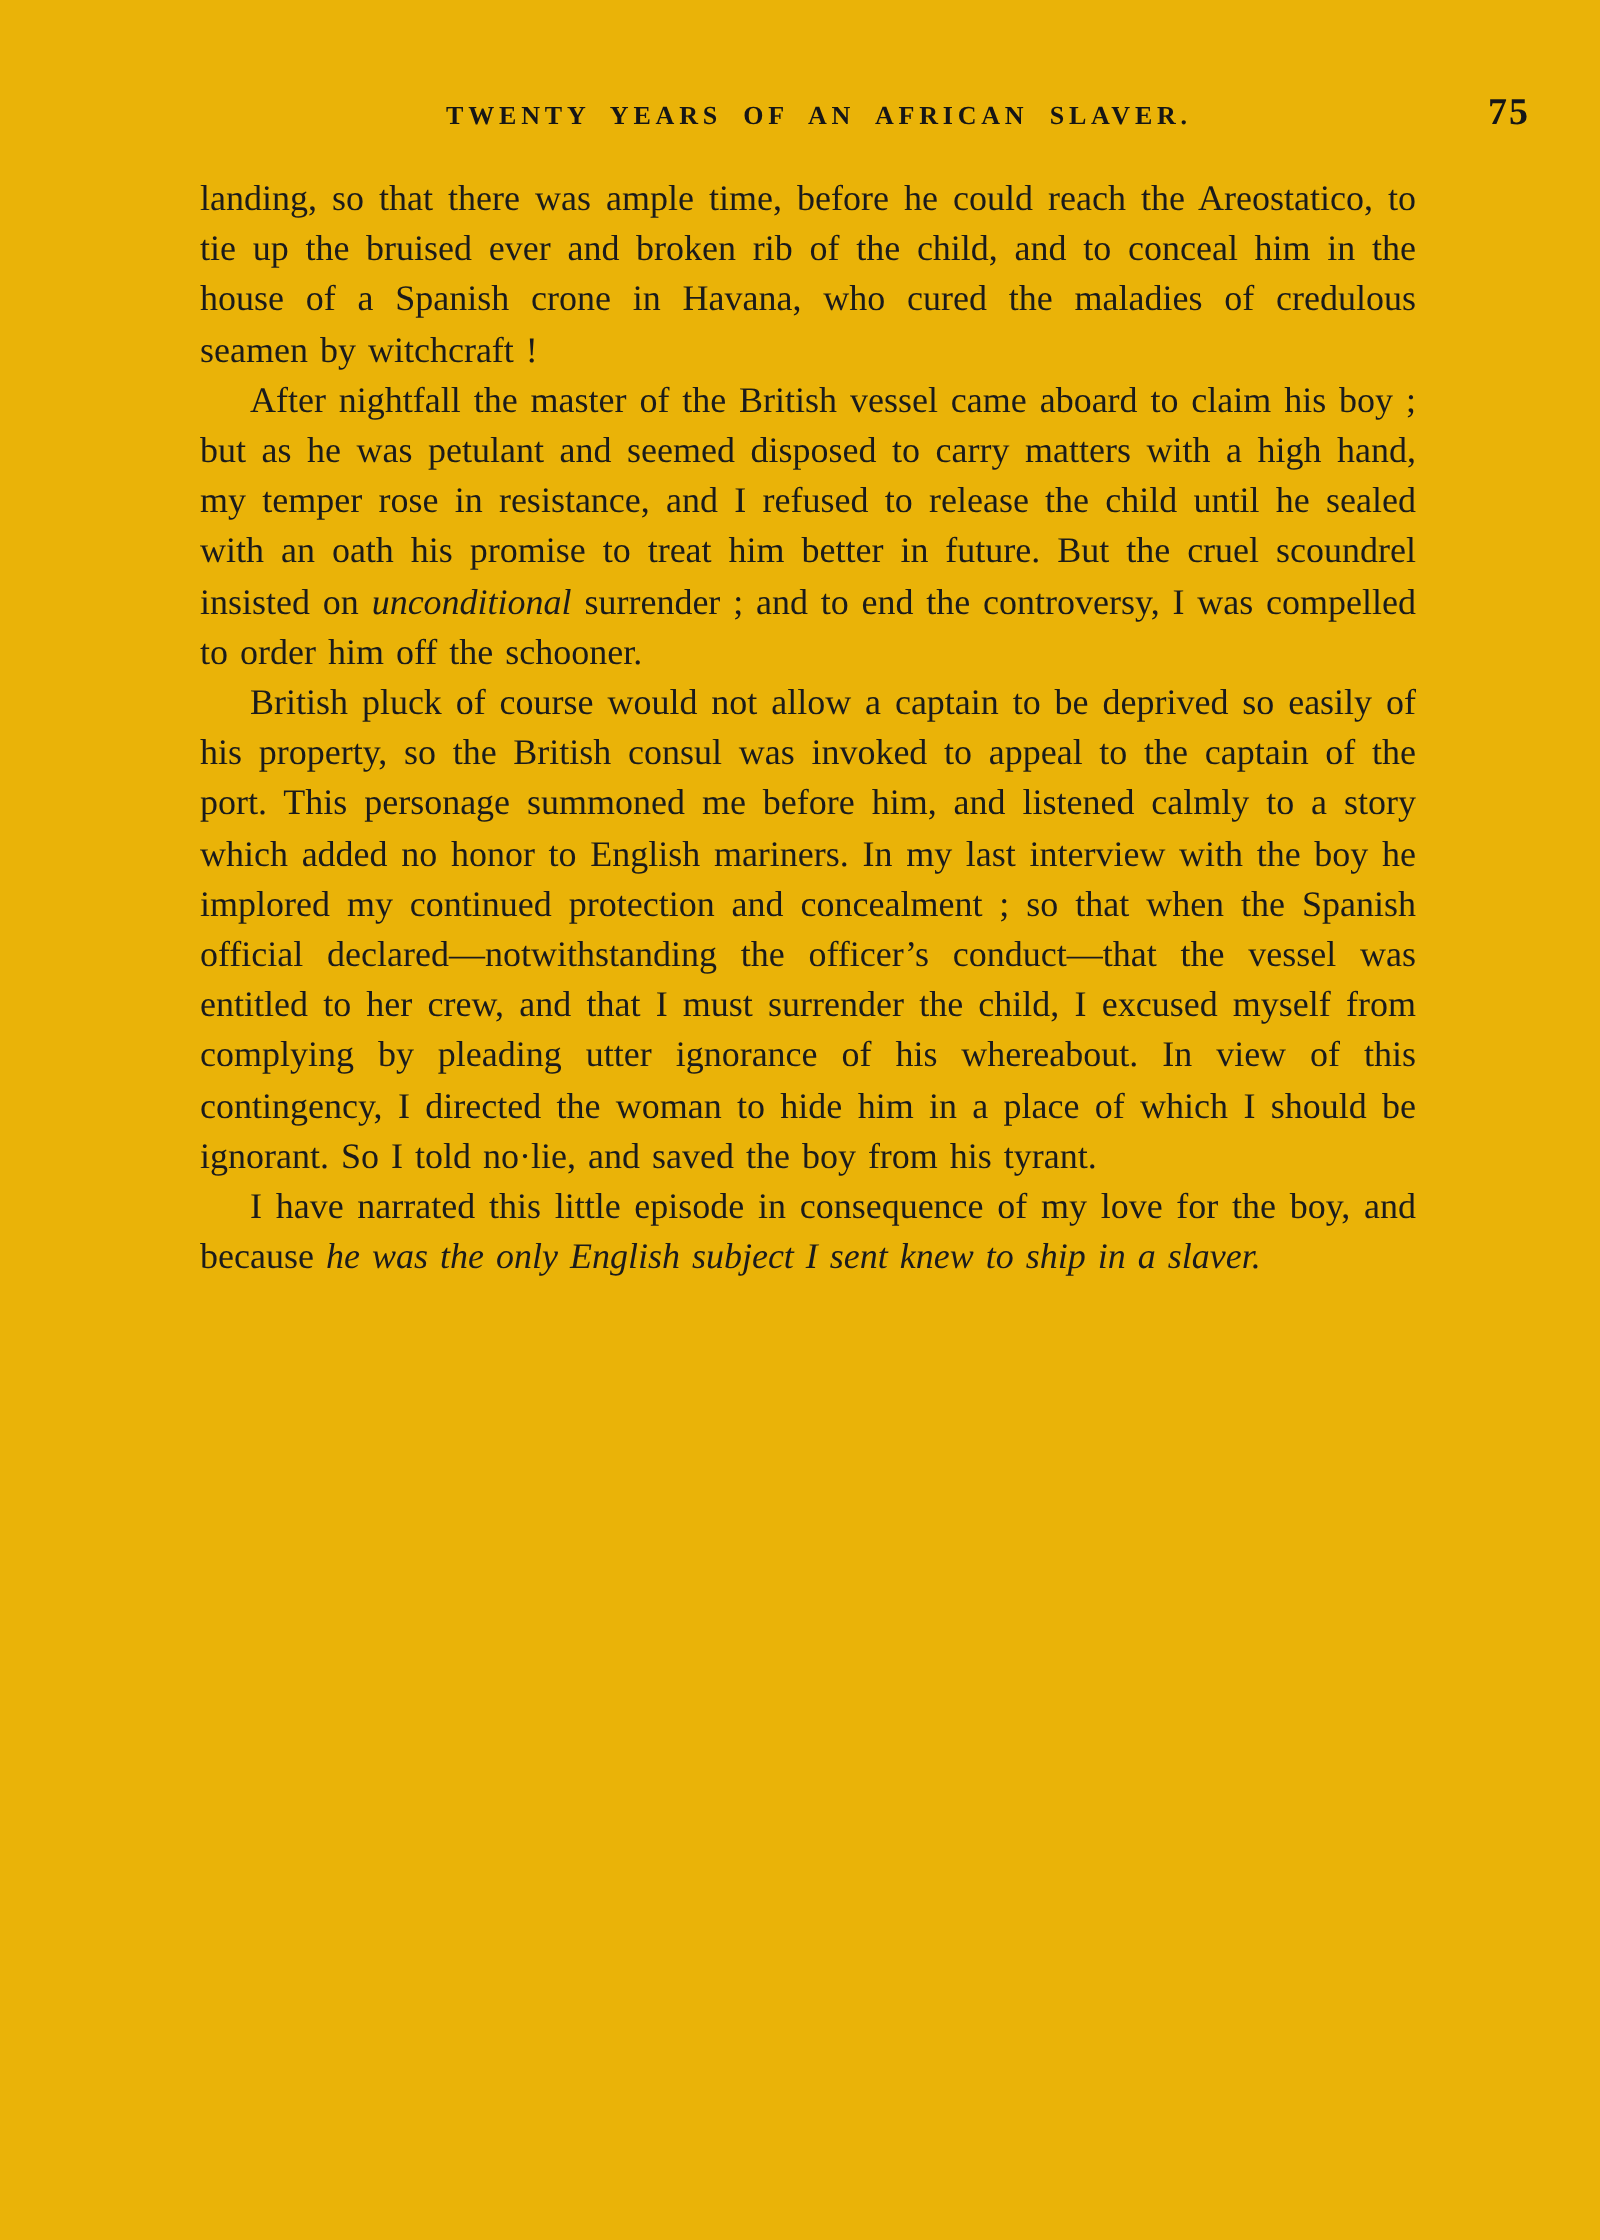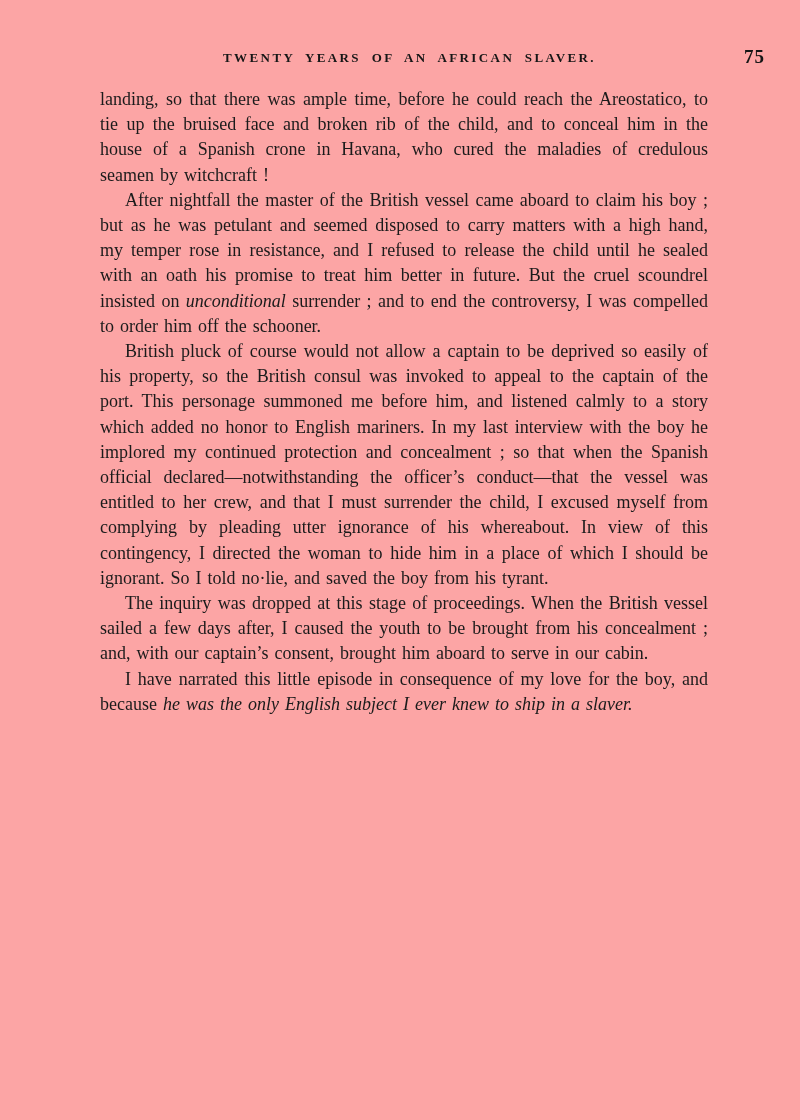--- a/index.html
+++ b/index.html
@@ -4,21 +4,21 @@
 <style>
   html, body {
     margin: 0;
     padding: 0;
     background: #ffffff;
   }
   .page {
     position: relative;
     width: 800px;
     height: 1120px;
-    background: #fca5a5;
+    background: #eab308;
     overflow: hidden;
     font-family: "Liberation Serif", serif;
     color: #1b1b1b;
   }
   .header {
     position: absolute;
     top: 50px;
     left: 100px;
     width: 665px;
     height: 24px;
@@ -67,19 +67,18 @@
 </style>
 </head>
 <body>
 
 <div class="page">
   <div class="header">
     <span class="running-title">TWENTY YEARS OF AN AFRICAN SLAVER.</span>
     <span class="page-number">75</span>
   </div>
   <div class="content">
-      <p class=""><span>landing, so that there was ample time, before he could reach the Areostatico, to tie up the bruised face and broken rib of the child, and to conceal him in the house of a Spanish crone in Havana, who cured the maladies of credulous seamen by witchcraft !</span></p>
+      <p class=""><span>landing, so that there was ample time, before he could reach the Areostatico, to tie up the bruised ever and broken rib of the child, and to conceal him in the house of a Spanish crone in Havana, who cured the maladies of credulous seamen by witchcraft !</span></p>
       <p class="indent"><span>After nightfall the master of the British vessel came aboard to claim his boy ; but as he was petulant and seemed disposed to carry matters with a high hand, my temper rose in resistance, and I refused to release the child until he sealed with an oath his promise to treat him better in future. But the cruel scoundrel insisted on </span><i>unconditional</i><span> surrender ; and to end the controversy, I was compelled to order him off the schooner.</span></p>
       <p class="indent"><span>British pluck of course would not allow a captain to be deprived so easily of his property, so the British consul was invoked to appeal to the captain of the port. This personage summoned me before him, and listened calmly to a story which added no honor to English mariners. In my last interview with the boy he implored my continued protection and concealment ; so that when the Spanish official declared—notwithstanding the officer’s conduct—that the vessel was entitled to her crew, and that I must surrender the child, I excused myself from complying by pleading utter ignorance of his whereabout. In view of this contingency, I directed the woman to hide him in a place of which I should be ignorant. So I told no·lie, and saved the boy from his tyrant.</span></p>
-      <p class="indent"><span>The inquiry was dropped at this stage of proceedings. When the British vessel sailed a few days after, I caused the youth to be brought from his concealment ; and, with our captain’s consent, brought him aboard to serve in our cabin.</span></p>
-      <p class="indent"><span>I have narrated this little episode in consequence of my love for the boy, and because </span><i>he was the only English subject I ever knew to ship in a slaver.</i></p>
+      <p class="indent"><span>I have narrated this little episode in consequence of my love for the boy, and because </span><i>he was the only English subject I sent knew to ship in a slaver.</i></p>
     </div>
 </div>
 
 </body></html>

